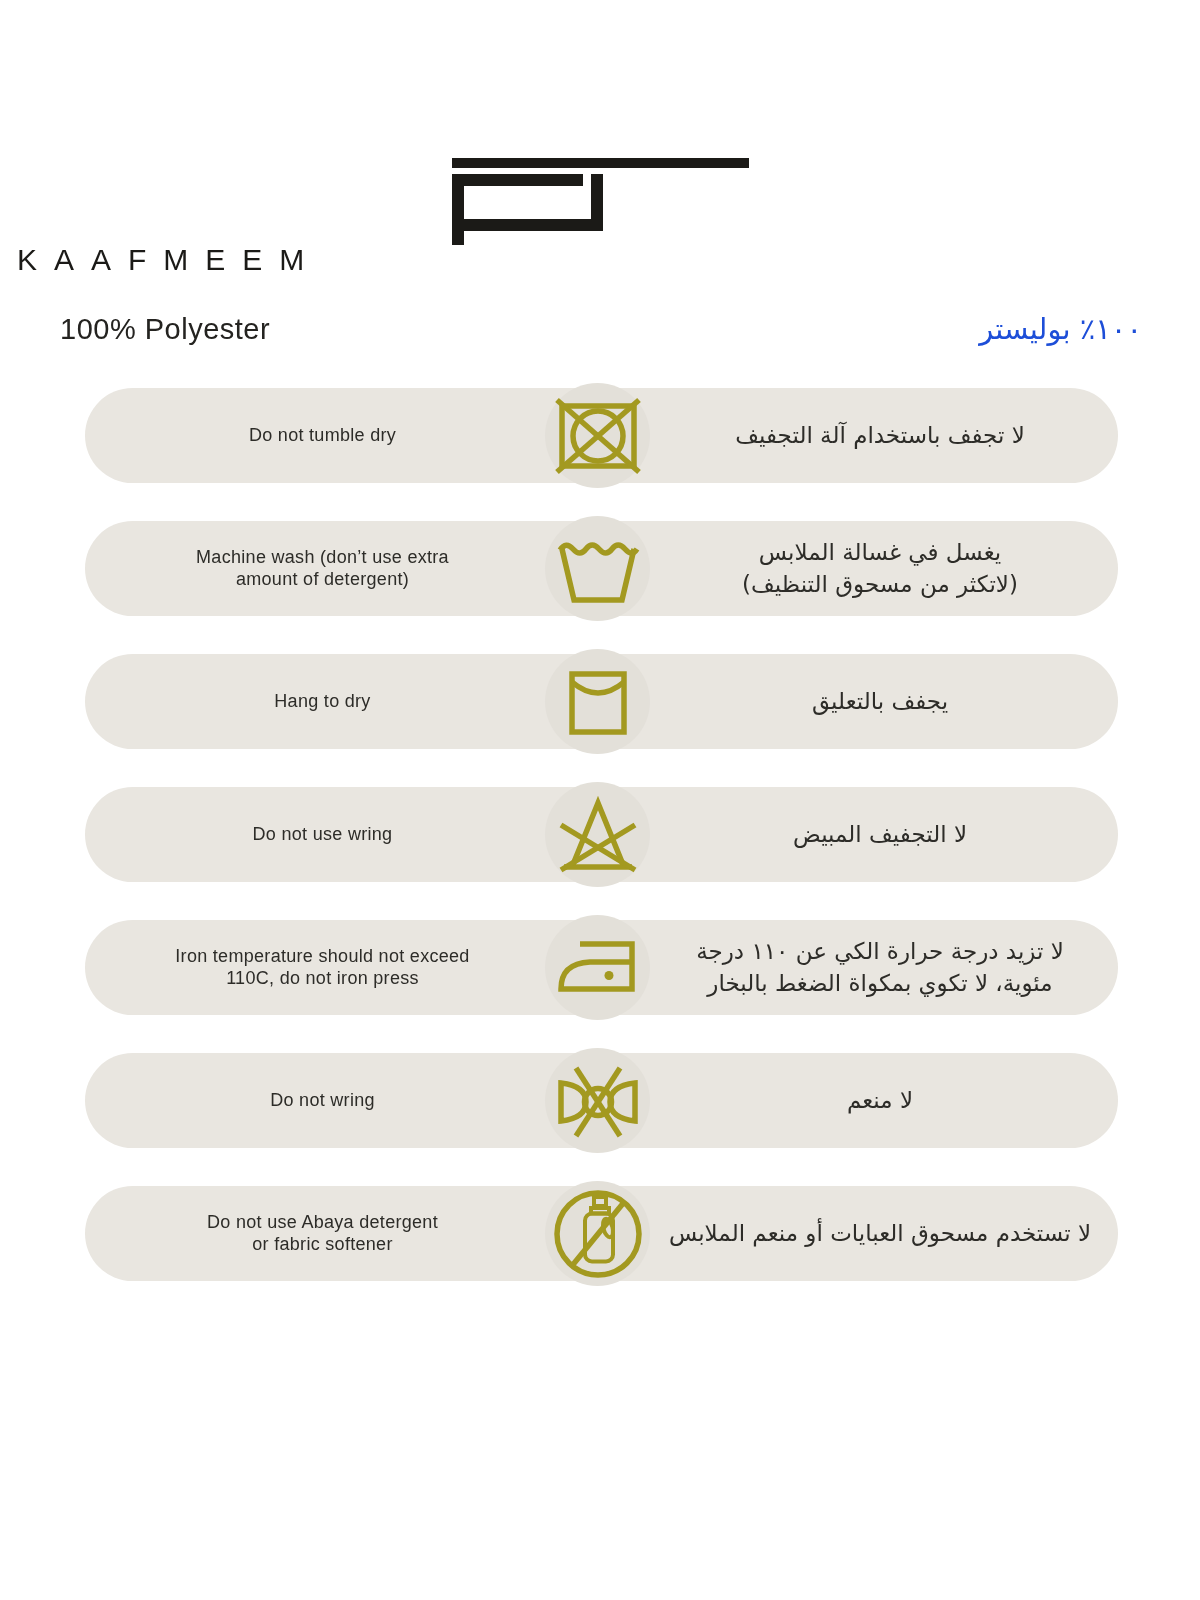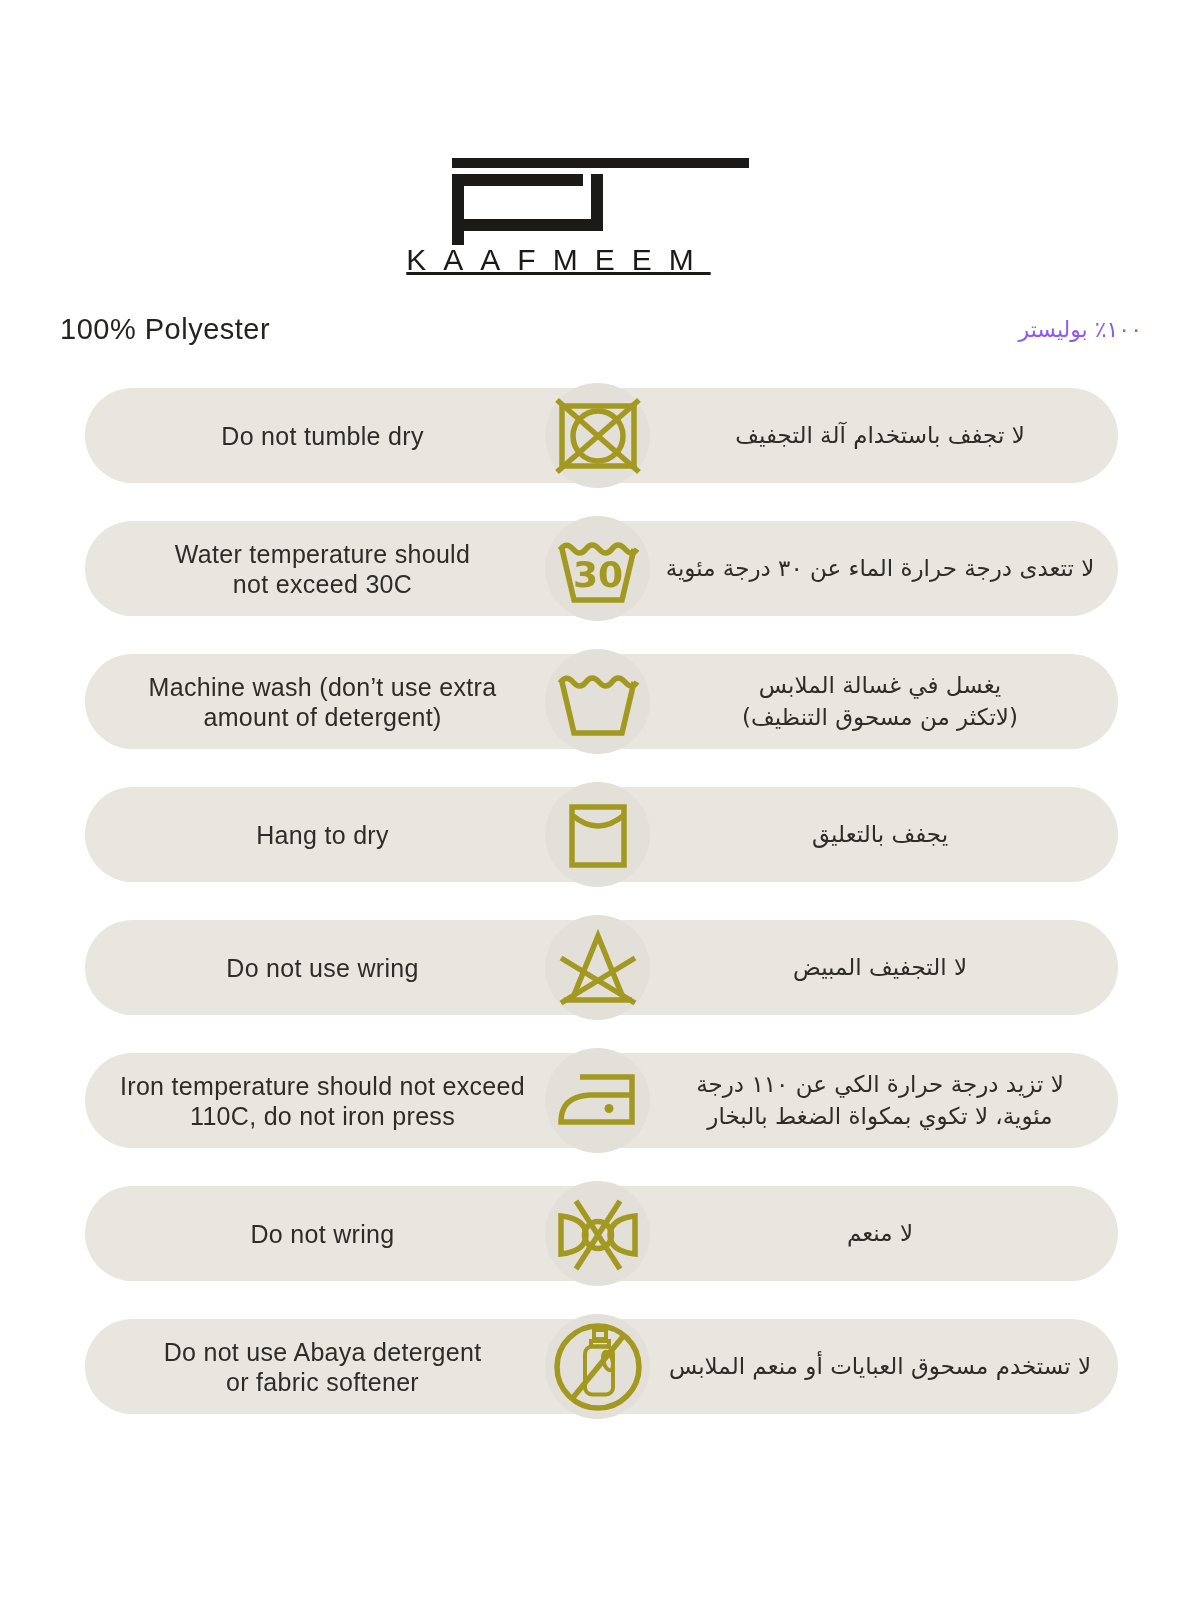--- a/index.html
+++ b/index.html
@@ -8,45 +8,45 @@
     background:#ffffff;
     font-family:"Liberation Sans", sans-serif;
     position:relative;
     overflow:hidden;
   }
 
   
   .logo-mark { position:absolute; left:452px; top:158px; }
   .logo-text {
     position:absolute; left:0; top:243px; width:1100px;
-    text-align:center; font-size:30px; letter-spacing:17px; text-indent:17px;
-    color:#1b1a17; font-weight:normal;text-decoration:underline;
+    text-align:left; font-size:30px; letter-spacing:17px; text-indent:17px;
+    color:#1b1a17; font-weight:normal;
   }
 
   
   .header {
     position:absolute; top:305px; left:60px; right:58px; height:48px;
     display:flex; justify-content:space-between; align-items:center;
   }
   .header .mat-en { font-size:29px; color:#242320; letter-spacing:0.5px; }
   .header .mat-ar {
-    font-size:22px; color:#8b5cf6;
+    font-size:29px; color:#1d4ed8;
     font-family:"DejaVu Sans", sans-serif; direction:rtl;
   }
 
   
   .rows { position:absolute; top:388px; left:85px; }
   .row {
     position:relative; width:1033px; height:95px;
     background:#e9e6e0; border-radius:48px; margin-bottom:38px;
   }
   .row .en {
     position:absolute; left:15px; top:0; width:445px; height:100%;
     display:flex; align-items:center; justify-content:center;
-    text-align:center; font-size:25px; line-height:1.2; letter-spacing:0.3px;
+    text-align:center; font-size:18px; line-height:1.2; letter-spacing:0.3px;
     color:#2d2c28; white-space:pre-line;
   }
   .row .circle {
     position:absolute; left:460px; top:-5px; width:105px; height:105px;
     border-radius:50%; background:#e3e0d9;
     display:flex; align-items:center; justify-content:center;
   }
   .row .ar {
     position:absolute; right:18px; top:0; width:440px; height:100%;
     display:flex; align-items:center; justify-content:center;
@@ -84,32 +84,20 @@
       <svg class="icon" width="100" height="100" viewBox="0 0 100 100">
         <rect x="14" y="20" width="72" height="60"></rect>
         <circle cx="50" cy="50" r="25"></circle>
         <line x1="9" y1="14" x2="91" y2="86"></line>
         <line x1="91" y1="14" x2="9" y2="86"></line>
       </svg>
     </div>
     <div class="ar" dir="rtl">لا تجفف باستخدام آلة التجفيف</div>
   </div>
 
-  <div class="row">
-    <div class="en">Water temperature should
-not exceed 30C</div>
-    <div class="circle">
-      <svg class="icon" width="100" height="100" viewBox="0 0 100 100">
-        <path d="M14,30 L26,81 L74,81 L86,30"></path>
-        <path d="M12,31 Q18,22 25,30 T38,30 T51,30 T64,30 T77,30 T89,30"></path>
-        <text x="50" y="68" font-size="36" font-weight="bold" text-anchor="middle" fill="#a39920" font-family="DejaVu Sans, sans-serif">30</text>
-      </svg>
-    </div>
-    <div class="ar" dir="rtl">لا تتعدى درجة حرارة الماء عن ٣٠ درجة مئوية</div>
-  </div>
 
   <div class="row">
     <div class="en">Machine wash (don’t use extra
 amount of detergent)</div>
     <div class="circle">
       <svg class="icon" width="100" height="100" viewBox="0 0 100 100">
         <path d="M14,30 L26,81 L74,81 L86,30"></path>
         <path d="M12,31 Q18,22 25,30 T38,30 T51,30 T64,30 T77,30 T89,30"></path>
       </svg>
     </div>

